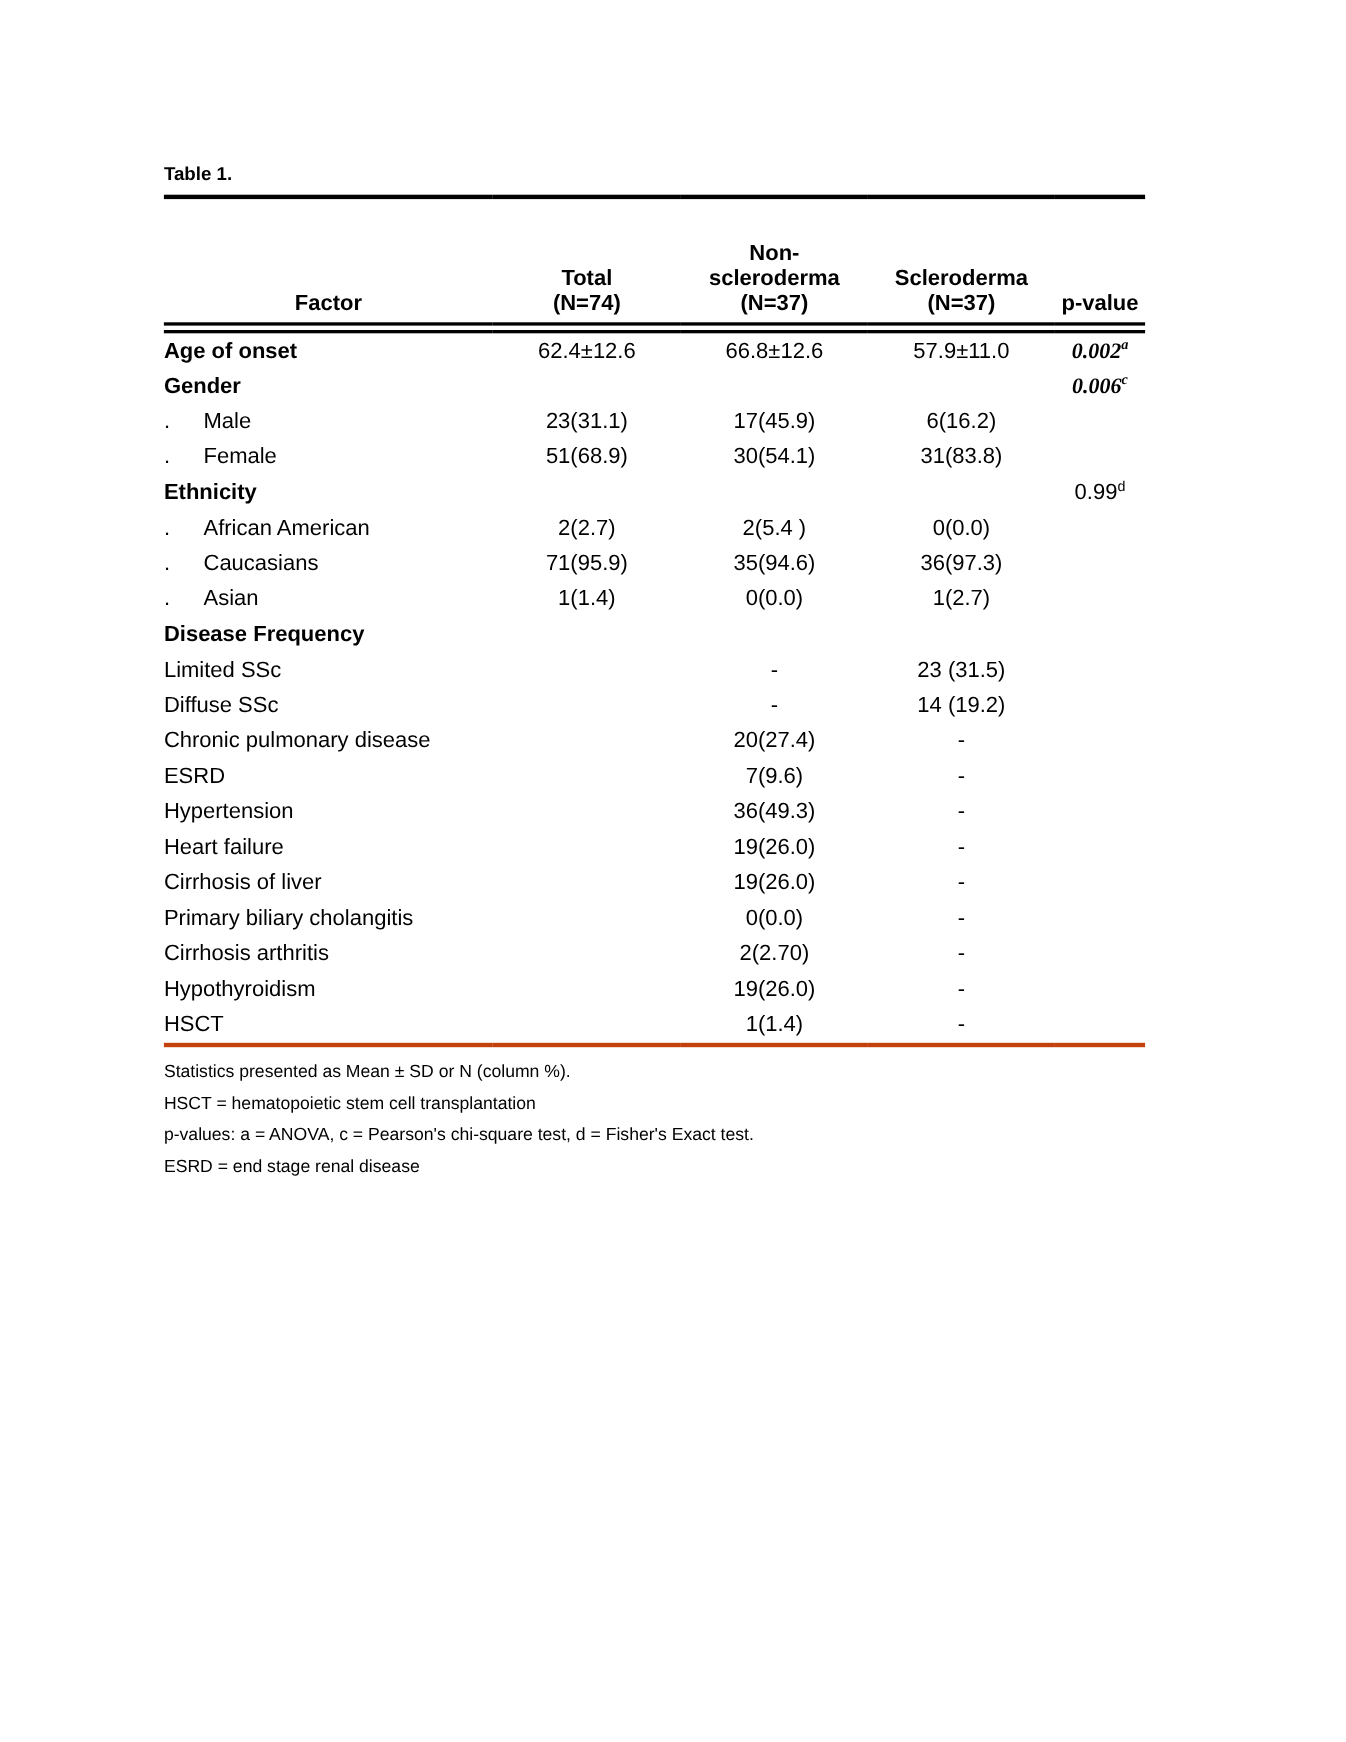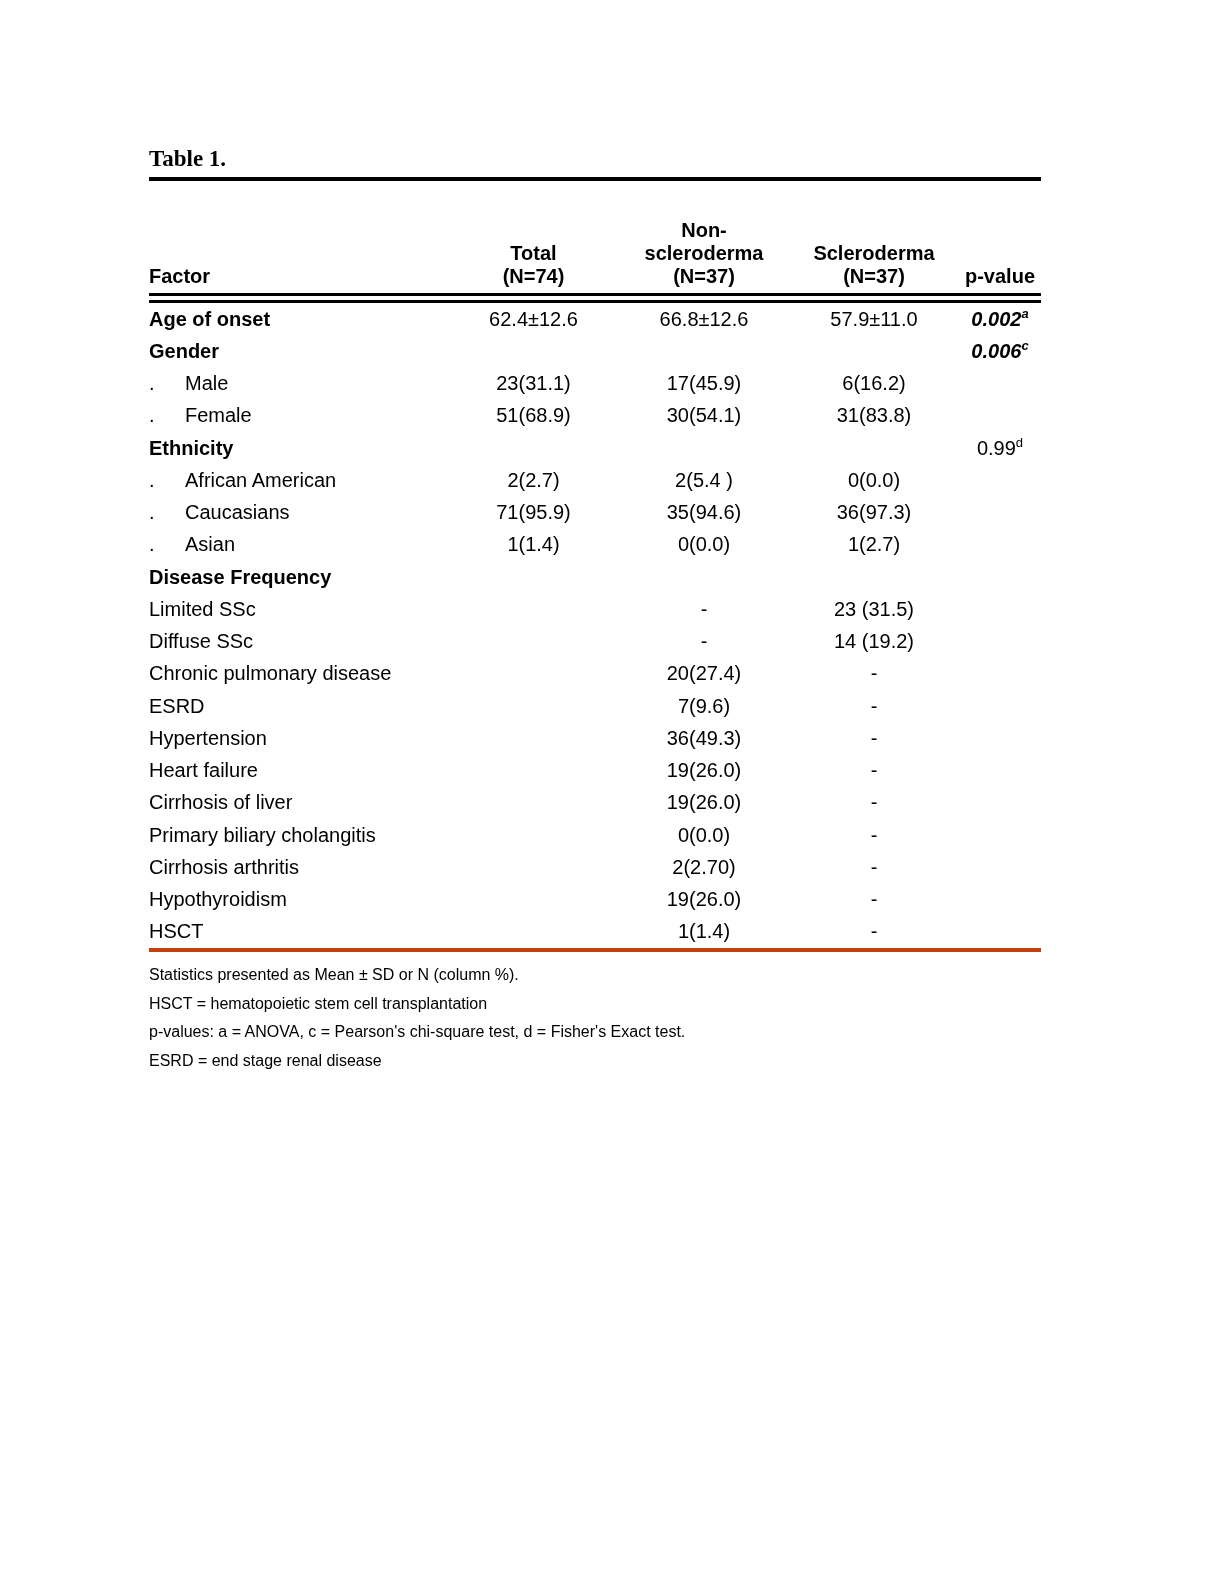--- a/index.html
+++ b/index.html
@@ -14,25 +14,24 @@
     font-family: "Liberation Sans", sans-serif;
     color: #000000;
   }
   .content {
     position: absolute;
     left: 149px;
     top: 147px;
     width: 892px;
   }
   .table-title {
-    font-size: 23px;
+    font-size: 17px;
     font-weight: bold;
     line-height: 24px;
     margin-bottom: 6px;
-    font-family: Liberation Serif, serif;
   }
   table.main {
     width: 892px;
     table-layout: fixed;
     border-collapse: collapse;
     border-top: 4px solid #000;
   }
   col.w-factor { width: 299px; }
   col.w-total  { width: 171px; }
   col.w-non    { width: 170px; }
@@ -42,21 +41,21 @@
   th {
     font-size: 20px;
     font-weight: bold;
     line-height: 23px;
     vertical-align: bottom;
     text-align: center;
     white-space: pre-line;
     padding: 38px 0 5px 0;
     border-bottom: 10px double #000;
   }
-  th.h-factor { text-align: left; }
+  th.h-factor { text-align: center; }
 
   td {
     font-size: 20px;
     height: 32.25px;
     vertical-align: middle;
     padding: 0;
   }
   tbody tr:last-child td { border-bottom: 4px solid #c2410c; }
 
   td.c-factor { text-align: left; }
@@ -66,20 +65,21 @@
 
   .bullet { display: none; }
   tr.sub .bullet {
     display: inline-block;
     width: 36px;
   }
 
   tr.pemph td.c-p {
     font-weight: bold;
     font-style: italic;
+    font-family: Liberation Serif, serif;
   }
   td.c-p sup {
     font-size: 13px;
     line-height: 0;
   }
 
   .footnotes {
     margin-top: 9px;
     font-size: 16px;
     line-height: 28.5px;

